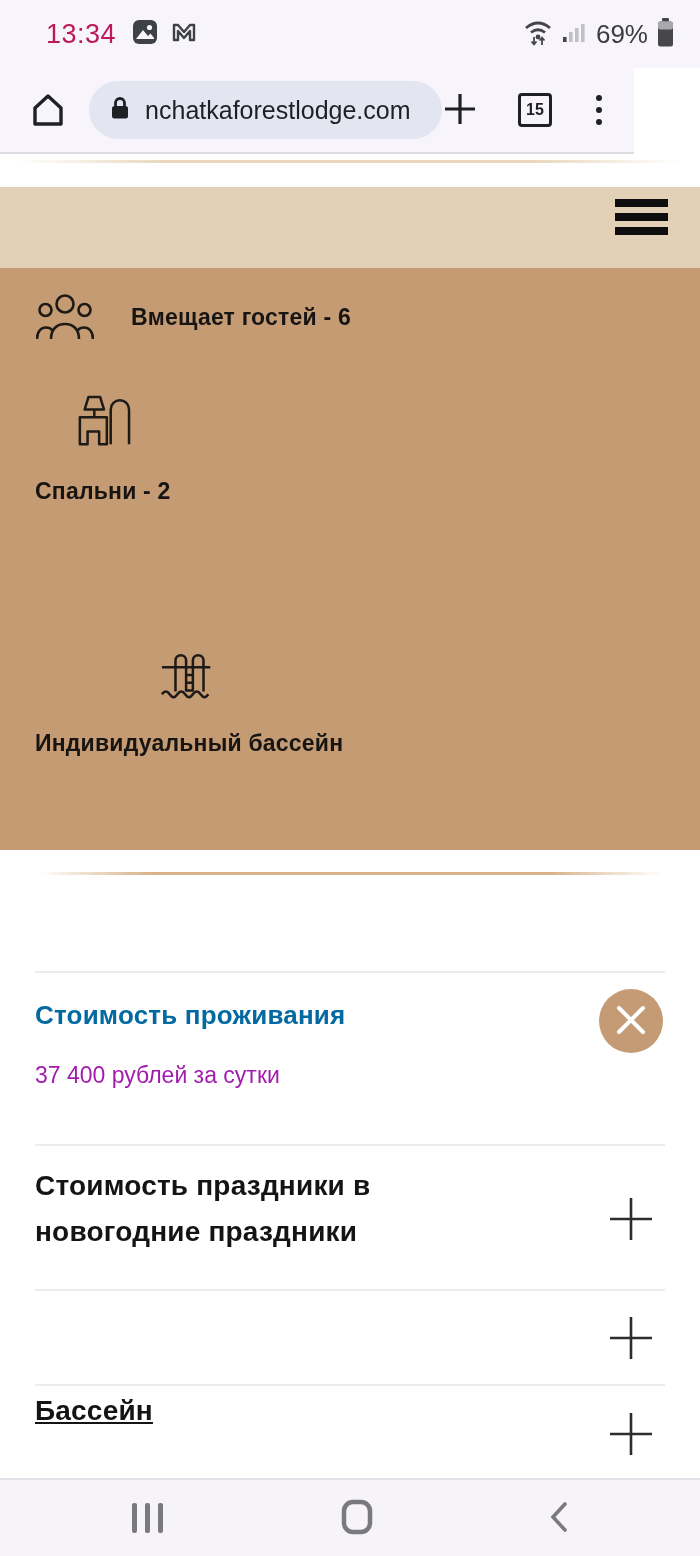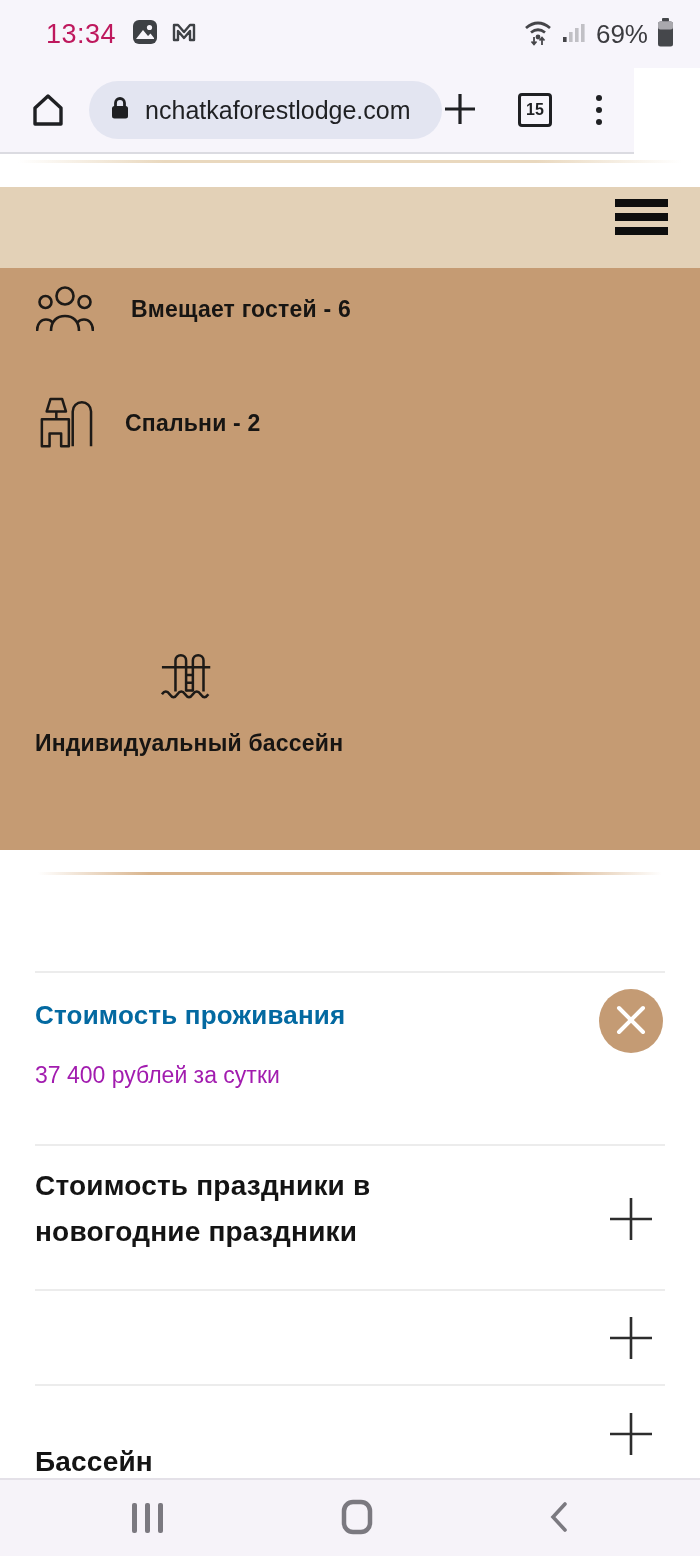--- a/index.html
+++ b/index.html
@@ -50,21 +50,21 @@
   
   .divider { position:absolute; left:35px; right:35px; height:2px; background:#ececec; }
   .price-title { position:absolute; top:1000px; left:35px; font-size:26px; font-weight:bold; color:#0369a1; letter-spacing:.2px; }
   .close-btn { position:absolute; top:989px; left:599px; width:64px; height:64px; border-radius:50%;
                background:#c49b74; display:flex; align-items:center; justify-content:center; border:none; cursor:pointer; }
   .price-sub { position:absolute; top:1062px; left:35px; font-size:23px; color:#a21caf; }
 
   .acc-label { position:absolute; left:35px; font-size:28px; font-weight:bold; color:#141414; line-height:46px; letter-spacing:.2px; }
   .acc-1 { top:1163px; width:450px; }
   .acc-2 { top:1317px; width:520px; }
-  .acc-3 { top:1439px; width:520px; }
+  .acc-3 { top:1388px; width:520px;text-decoration:underline; }
   .plus-btn { position:absolute; left:606px; width:50px; height:50px; background:none; border:none; cursor:pointer; padding:0; }
   .plus-1 { top:1194px; } .plus-2 { top:1313px; } .plus-3 { top:1409px; }
 
   
   .nav-bar { position:absolute; top:1478px; left:0; width:700px; height:78px; background:#f6f3f9;
              border-top:2px solid #e4e1e8; display:flex; align-items:center; justify-content:space-between;
              padding:0 132px; }
   .nav-btn { background:none; border:none; cursor:pointer; display:flex; align-items:center; justify-content:center; height:44px; }
   .recents { display:flex; gap:8px; }
   .recents i { display:block; width:5px; height:30px; background:#7b7980; border-radius:2px; }
@@ -158,35 +158,35 @@
   <div class="gap-line"></div>
 
   <div class="band-light">
     <button class="hamburger" style="border:none;background:none;">
       <span><i></i><i></i><i></i></span>
     </button>
   </div>
 
   <div class="band-dark">
 
-    <div class="amen-row" style="top:12px;gap:36px;">
+    <div class="amen-row" style="top:20px;gap:36px;">
       <span class="amen-icon">
         <svg width="58" height="48" viewBox="0 0 58 48" fill="none" stroke="#1d1a17" stroke-width="2.6">
           <circle cx="29" cy="11" r="8.5"></circle>
           <path d="M15 46 c0-10 6-15 14-15 s14 5 14 15"></path>
           <circle cx="9.5" cy="17" r="6"></circle>
           <path d="M1 46 c0-8 4.5-11.5 9-11.5 c2.6 0 4.8 1 6.5 2.8"></path>
           <circle cx="48.5" cy="17" r="6"></circle>
           <path d="M57 46 c0-8 -4.5-11.5 -9-11.5 c-2.6 0 -4.8 1 -6.5 2.8"></path>
         </svg>
       </span>
       <span class="amen-label">Вмещает гостей - 6</span>
     </div>
 
-    <div class="amen-row" style="top:126px;">
+    <div class="amen-row" style="top:126px;flex-direction:column;">
       <span class="amen-icon">
         <svg width="58" height="54" viewBox="0 0 60 56" fill="none" stroke="#1d1a17" stroke-width="2.6" stroke-linejoin="round">
           <path d="M15 3 H27 L31 16 H11 Z"></path>
           <path d="M21 16 V24"></path>
           <path d="M6 52 V24 H34 V52 H26 V39 H14 V52 Z"></path>
           <path d="M38 52 V16 a9.5 9.5 0 0 1 19 0 V52"></path>
         </svg>
       </span>
       <span class="amen-label">Спальни - 2</span>
     </div>

